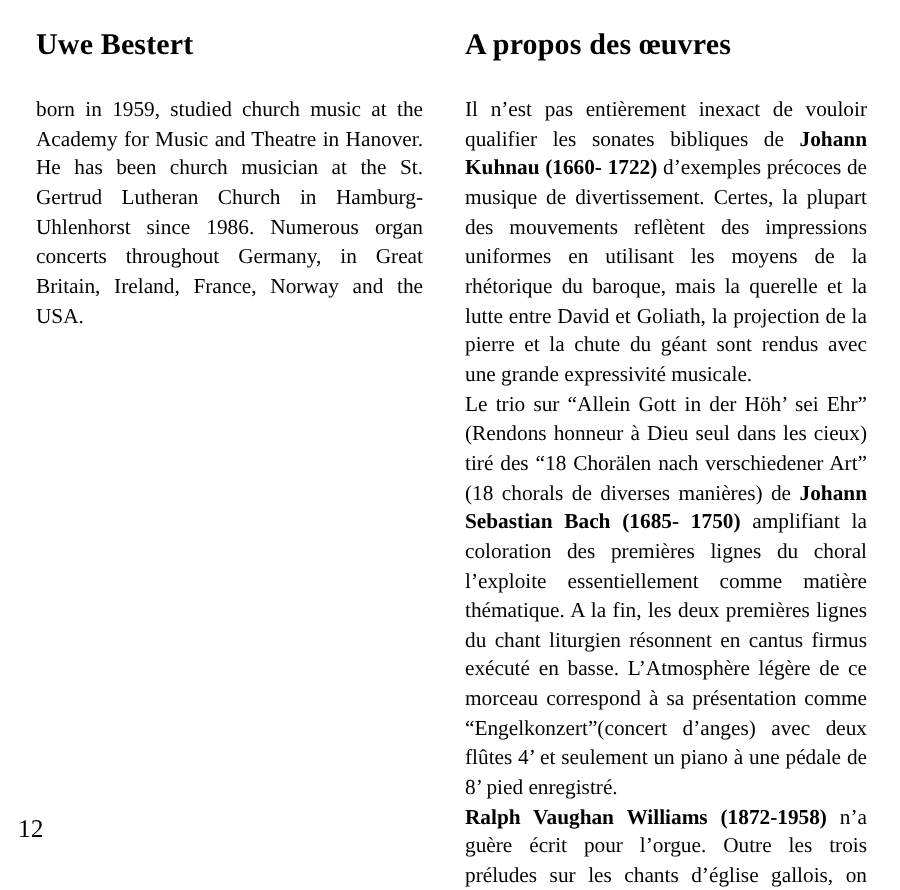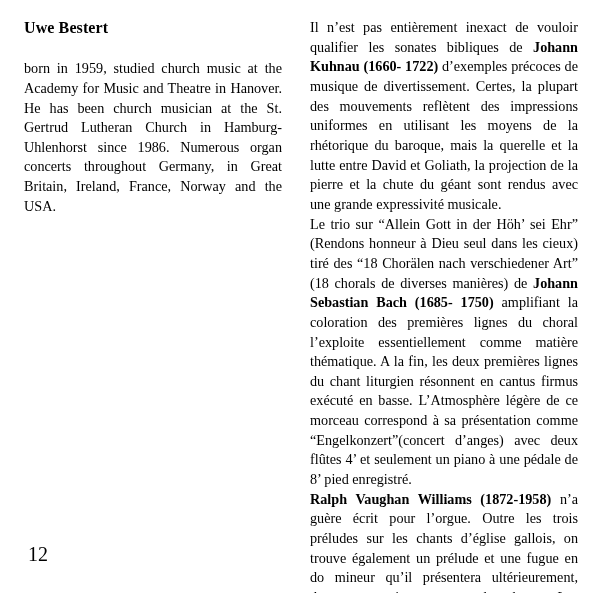--- a/index.html
+++ b/index.html
@@ -28,57 +28,58 @@
   }
   .col-left {
     left: 24px;
     width: 258px;
   }
   .col-right {
     left: 310px;
     width: 268px;
   }
   .col-heading {
-    font-size: 16px;
+    font-size: 20px;
     font-weight: bold;
     letter-spacing: 0.1px;
     margin: 0 0 22px 0;
     line-height: 1.2;
   }
   .body-text {
     font-size: 14.2px;
     line-height: 1.385;
     text-align: justify;
     text-justify: inter-word;
     margin: 0;
   }
   .col-right .body-text {
     text-align: justify;
   }
   b {
     font-weight: bold;
   }
   .page-number {
     position: absolute;
-    left: 28px;
+    left: 12px;
     top: 544px;
-    font-size: 20px;
+    font-size: 17px;
     line-height: 1;
     text-align: center;
   }
 </style>
 </head>
 <body>
 
 <div class="page">
 
   <div class="col col-left">
     <h2 class="col-heading">Uwe Bestert</h2>
     <div class="body-text">born in 1959, studied church music at the Academy for Music and Theatre in Hanover. He has been church musician at the St. Gertrud Lutheran Church in Hamburg-Uhlenhorst since 1986. Numerous organ concerts throughout Germany, in Great Britain, Ireland, France, Norway and the USA.</div>
   </div>
 
   <div class="col col-right">
+    <h2 class="col-heading">A propos des œuvres</h2>
     <div class="body-text" id="right-body"><span>Il n’est pas entièrement inexact de vouloir qualifier les sonates bibliques de </span><b>Johann Kuhnau (1660- 1722)</b><span> d’exemples précoces de musique de divertissement. Certes, la plupart des mouvements reflètent des impressions uniformes en utilisant les moyens de la rhétorique du baroque, mais la querelle et la lutte entre David et Goliath, la projection de la pierre et la chute du géant sont rendus avec une grande expressivité musicale.</span><br><span>Le trio sur “Allein Gott in der Höh’ sei Ehr” (Rendons honneur à Dieu seul dans les cieux) tiré des “18 Chorälen nach verschiedener Art” (18 chorals de diverses manières) de </span><b>Johann Sebastian Bach (1685- 1750)</b><span> amplifiant la coloration des premières lignes du choral l’exploite essentiellement comme  matière thématique. A la fin, les deux premières lignes du chant liturgien résonnent en cantus firmus exécuté en basse. L’Atmosphère légère de ce morceau correspond à sa présentation comme “Engelkonzert”(concert d’anges) avec deux flûtes 4’ et seulement un piano à une pédale de 8’ pied enregistré.</span><br><b>Ralph Vaughan Williams (1872-1958)</b><span> n’a guère écrit pour l’orgue. Outre les trois préludes sur les chants d’église gallois, on trouve également un prélude et une fugue en do mineur qu’il présentera ultérieurement, dans une version pour grand orchestre. Les morceaux formant le</span></div>
   </div>
 
   <div class="page-number">12</div>
 
 </div>
 
 </body></html>

